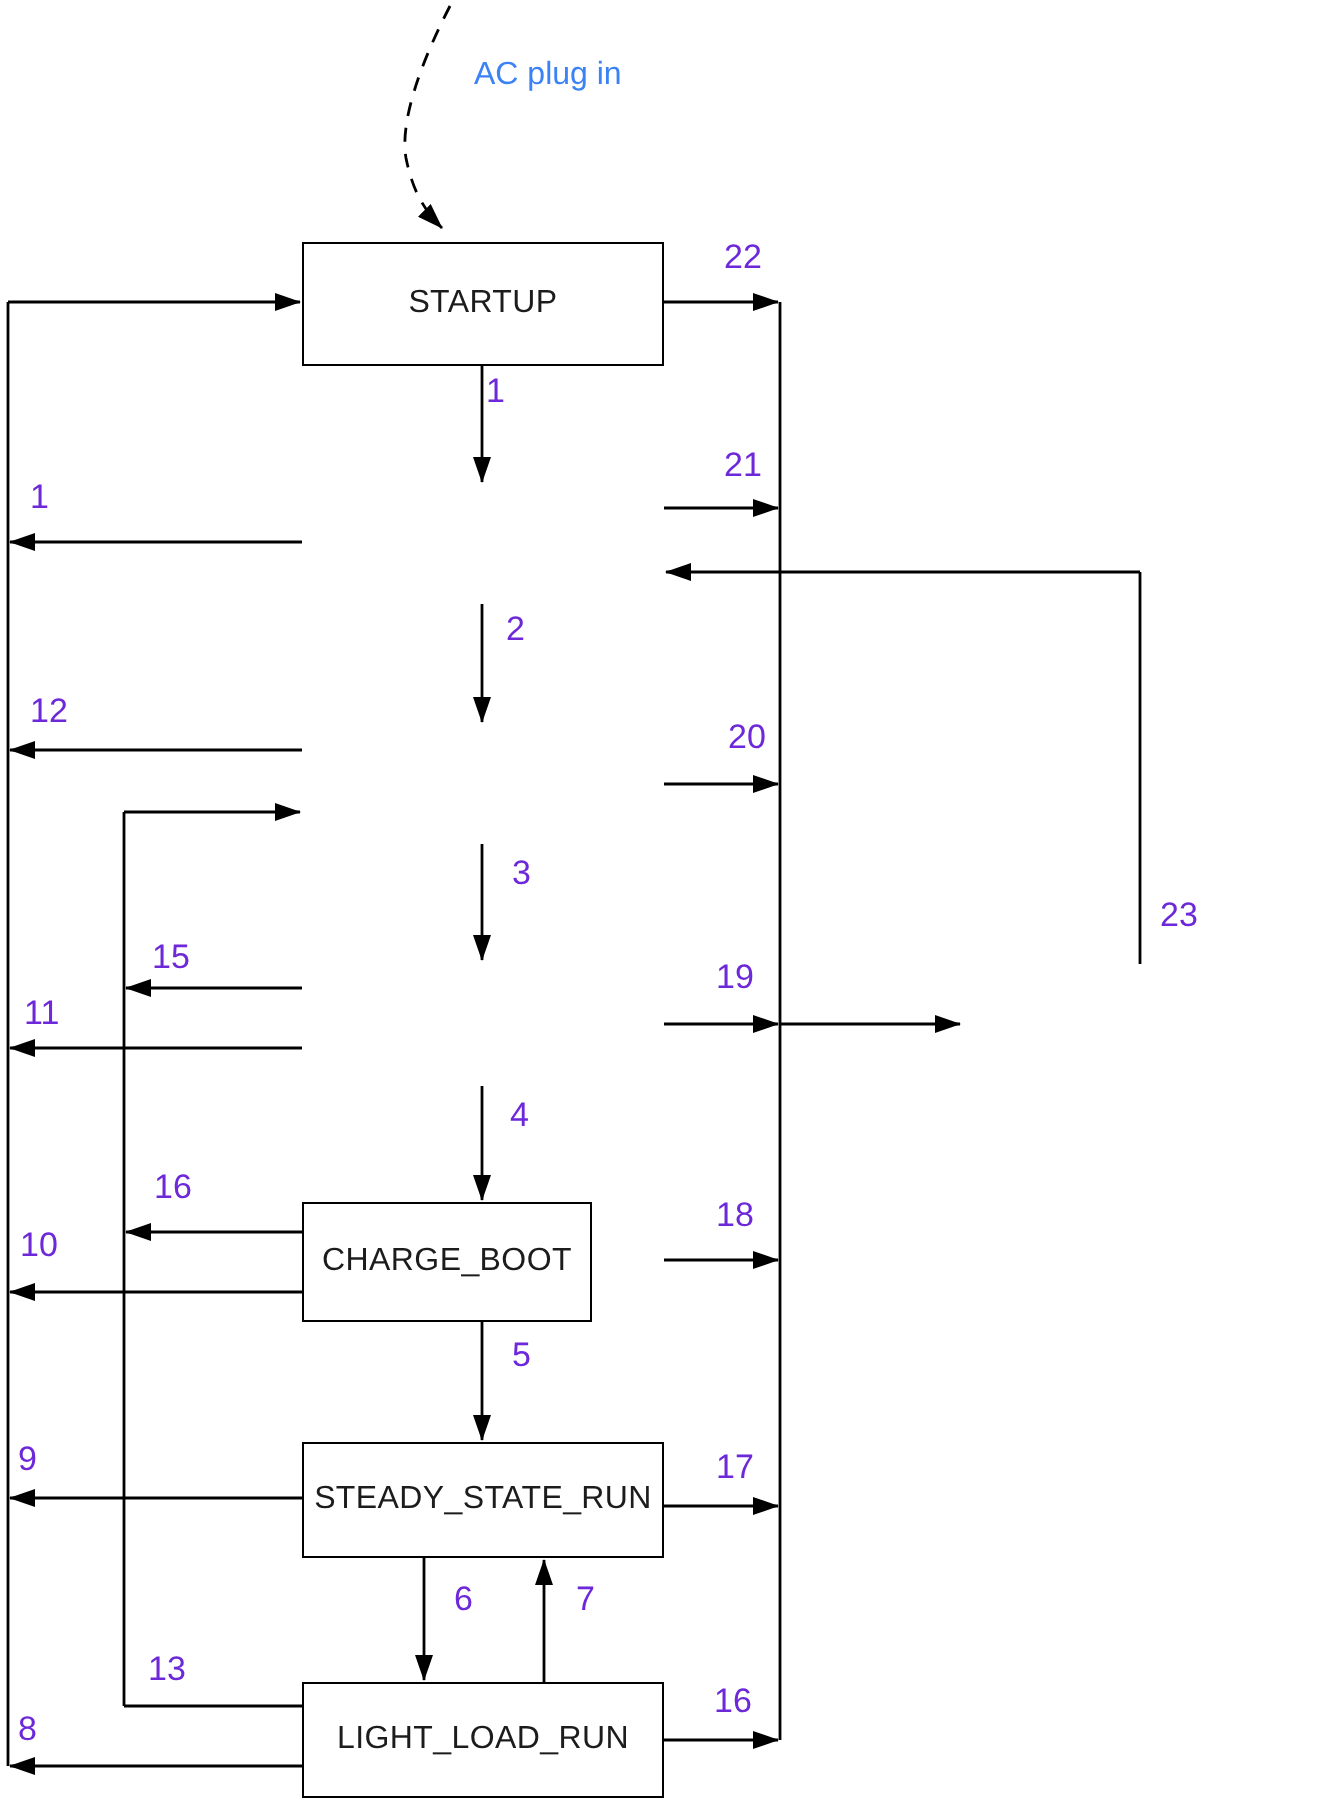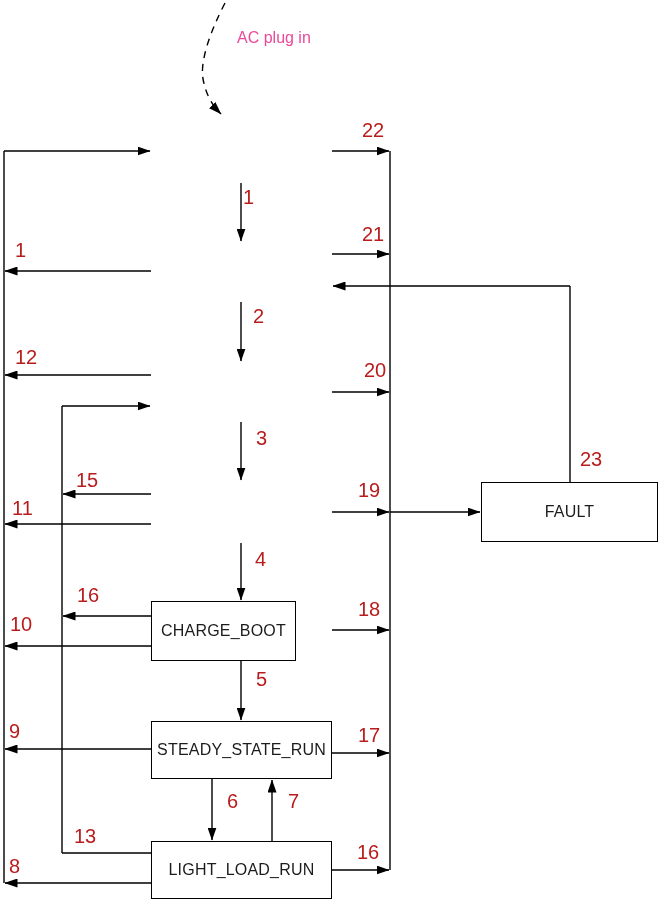--- a/index.html
+++ b/index.html
@@ -12,25 +12,25 @@
   }
   .lines-layer{position:absolute;left:0;top:0;z-index:1;}
   .state{
     position:absolute;box-sizing:border-box;
     border:1.4px solid #000000;background:#ffffff;
     display:flex;align-items:center;justify-content:center;
     font-size:16px;color:#1c1c1c;white-space:nowrap;
     z-index:2;letter-spacing:0.2px;
   }
   .num{
-    position:absolute;font-size:20px;color:#b91c1c;
+    position:absolute;font-size:17px;color:#6d28d9;
     z-index:3;line-height:1;
   }
   .entry-text{
-    position:absolute;font-size:16px;color:#ec4899;
+    position:absolute;font-size:16px;color:#3b82f6;
     z-index:3;line-height:1;
   }
   svg line, svg path.conn{stroke:#000000;stroke-width:1.4;fill:none;}
 </style>
 </head>
 <body>
 
 <div class="canvas">
 
   <svg class="lines-layer" width="661" height="902" viewBox="0 0 661 902">
@@ -82,31 +82,31 @@
       <line x1="332" y1="753" x2="389" y2="753" marker-end="url(#arr)"></line>
       <line x1="332" y1="870" x2="389" y2="870" marker-end="url(#arr)"></line>
     </g>
 
     <g>
       <line x1="570" y1="482" x2="570" y2="286"></line>
       <line x1="570" y1="286" x2="333" y2="286" marker-end="url(#arr)"></line>
     </g>
   </svg>
 
+  <div class="state" style="left:151px;top:121px;width:181px;height:62px">
+    <span>STARTUP</span>
+  </div>
   <div class="state" style="left:151px;top:601px;width:145px;height:60px">
     <span>CHARGE_BOOT</span>
   </div>
   <div class="state" style="left:151px;top:721px;width:181px;height:58px">
     <span>STEADY_STATE_RUN</span>
   </div>
   <div class="state" style="left:151px;top:841px;width:181px;height:58px">
     <span>LIGHT_LOAD_RUN</span>
-  </div>
-  <div class="state" style="left:481px;top:482px;width:177px;height:60px">
-    <span>FAULT</span>
   </div>
 
   <div class="entry-text" style="left:237px;top:30px">AC plug in</div>
 
   <div class="num" style="left:243px;top:187px">1</div>
   <div class="num" style="left:362px;top:120px">22</div>
   <div class="num" style="left:362px;top:224px">21</div>
   <div class="num" style="left:15px;top:240px">1</div>
   <div class="num" style="left:253px;top:306px">2</div>
   <div class="num" style="left:15px;top:347px">12</div>

